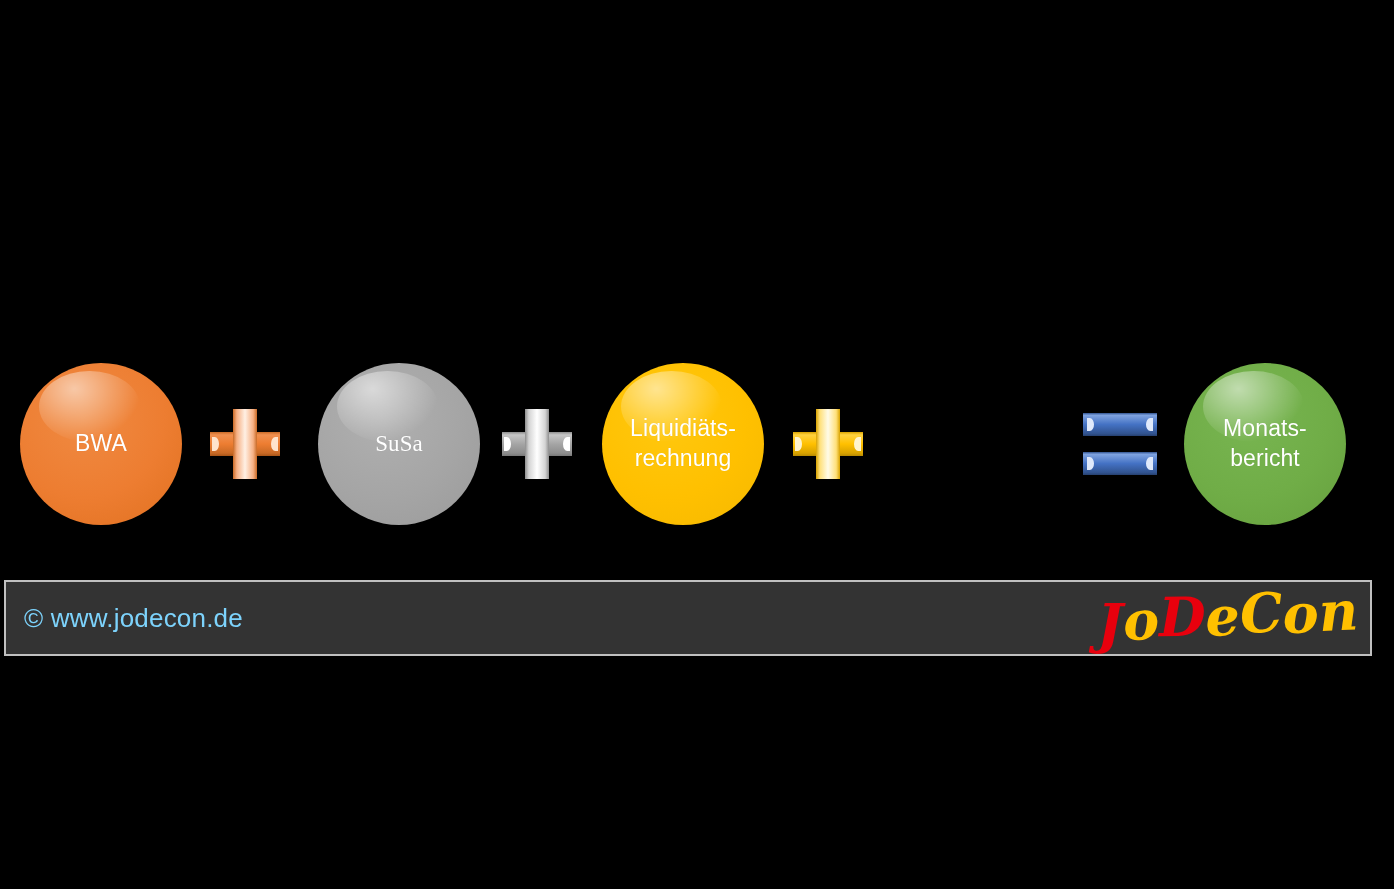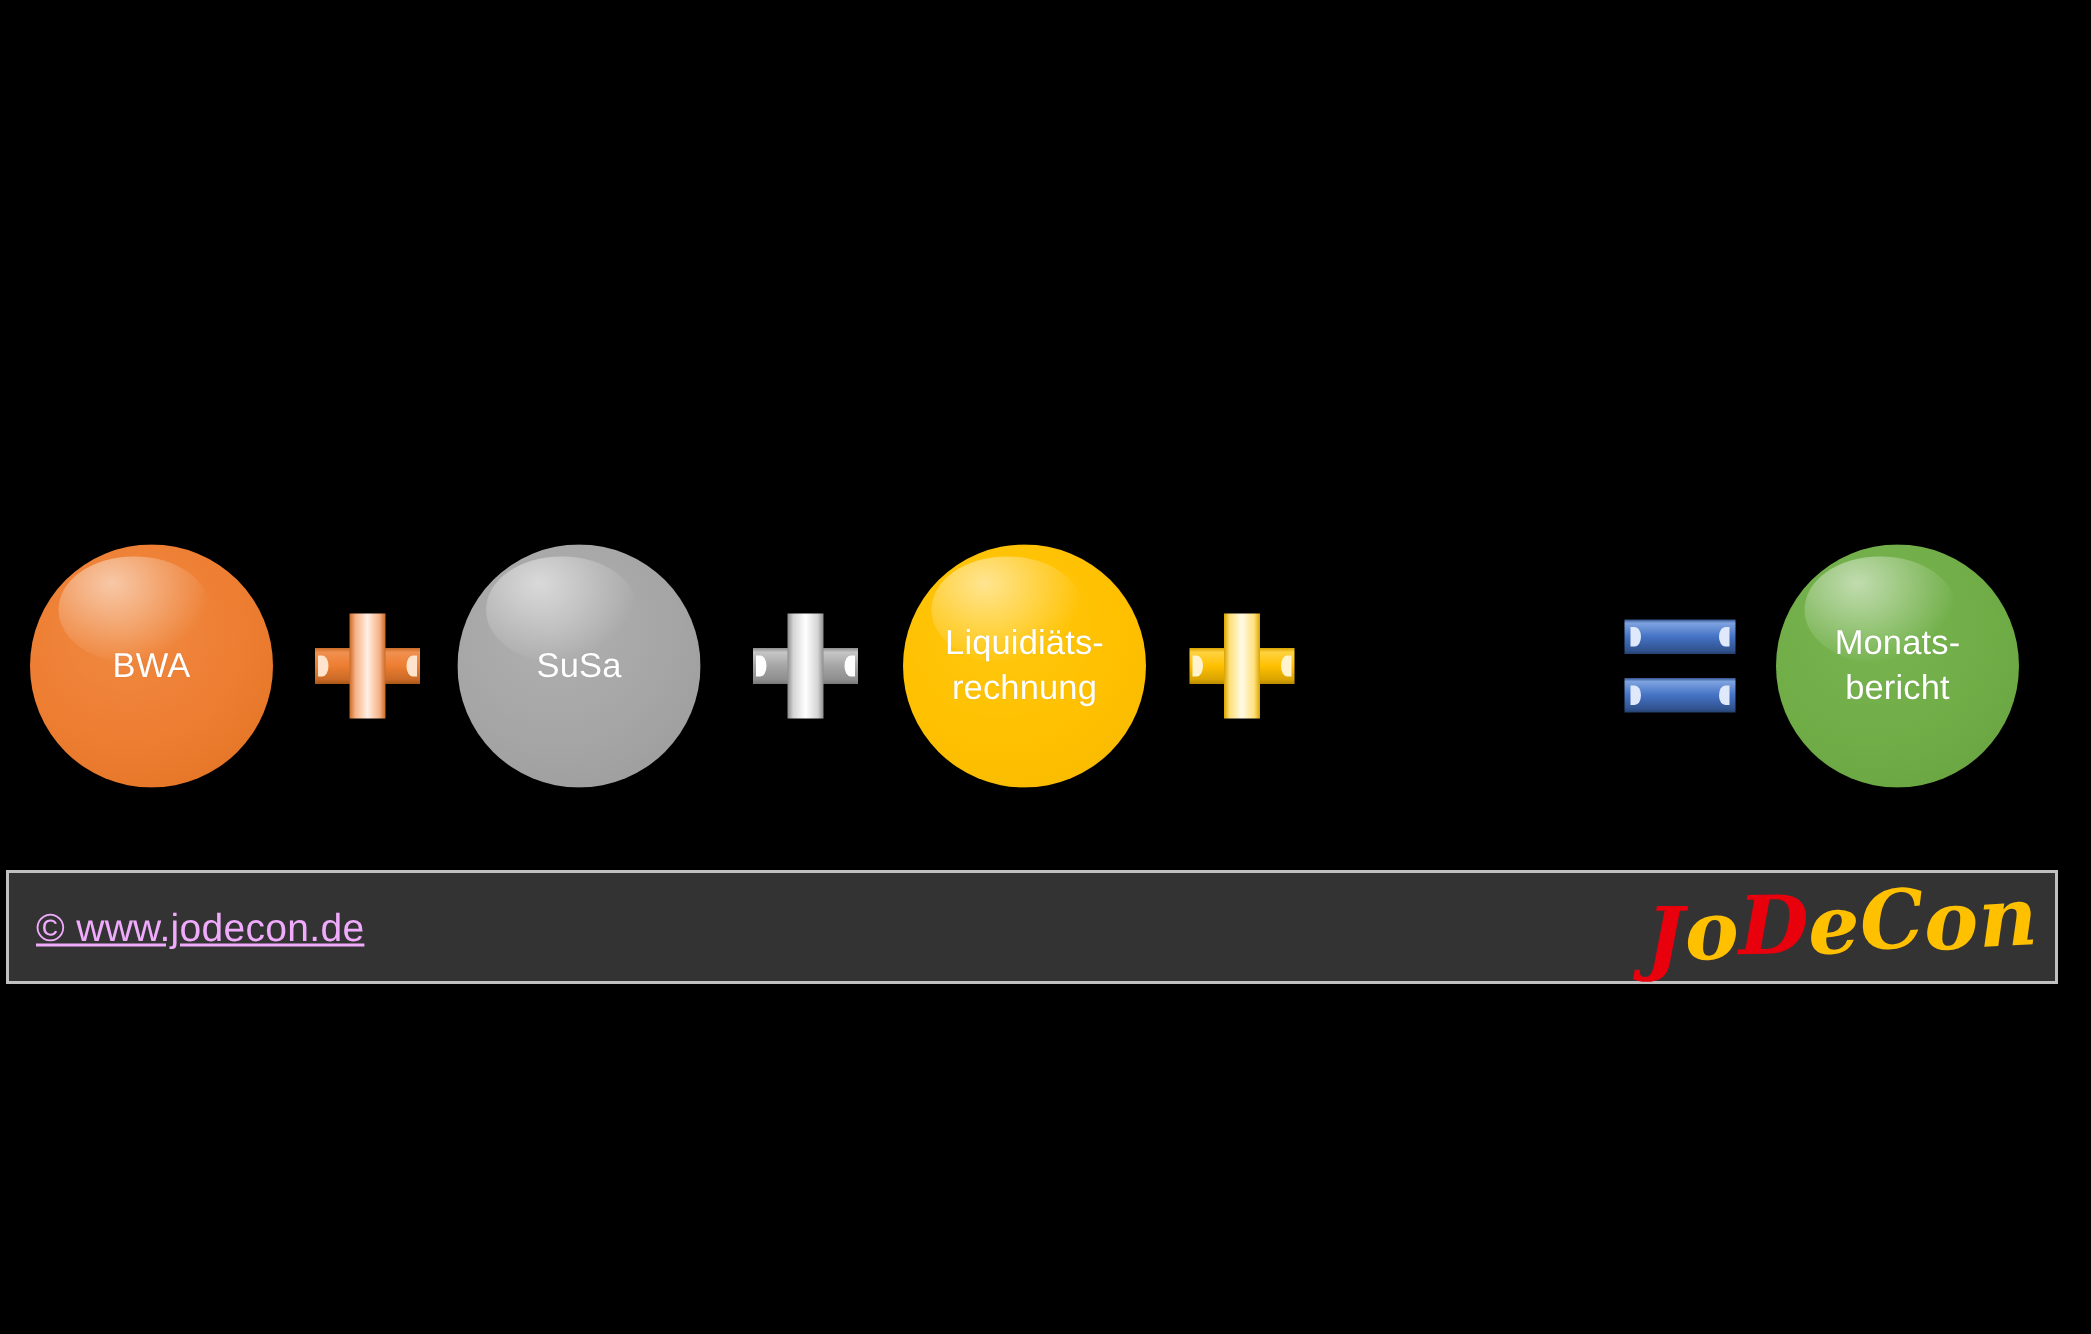--- a/index.html
+++ b/index.html
@@ -75,21 +75,21 @@
     height: 44%;
     border-radius: 50% 50% 50% 50%;
     background: radial-gradient(ellipse at 35% 25%,
         rgba(255,255,255,0.55) 0%,
         rgba(255,255,255,0.22) 42%,
         rgba(255,255,255,0.00) 72%);
     pointer-events: none;
   }
 
   .node-bwa    { left: 20px;   background: radial-gradient(circle at 38% 32%, #f1alpha 0%, #ed7d31 60%, #dd6c20 100%); background-color:#ed7d31; }
-  .node-susa   { left: 305px;  background-color:#a5a5a5; }
+  .node-susa   { left: 318px;  background-color:#a5a5a5;font-family:Liberation Serif, serif; }
   .node-liqui  { left: 602px;  background-color:#ffc000; }
   .node-person { left: 893px;  background-color:#4472c4; }
   .node-monat  { left: 1184px; background-color:#70ad47; }
 
   .node-bwa    { background-image: radial-gradient(circle at 40% 34%, #f08a42 0%, #ed7d31 55%, #e0701f 100%); }
   .node-susa   { background-image: radial-gradient(circle at 40% 34%, #b0b0b0 0%, #a5a5a5 55%, #9a9a9a 100%); }
   .node-liqui  { background-image: radial-gradient(circle at 40% 34%, #ffc80f 0%, #ffc000 55%, #f5b800 100%); }
   .node-person { background-image: radial-gradient(circle at 40% 34%, #4d7ccb 0%, #4472c4 55%, #3a67b6 100%); }
   .node-monat  { background-image: radial-gradient(circle at 40% 34%, #78b551 0%, #70ad47 55%, #66a03e 100%); }
 
@@ -192,26 +192,25 @@
     width: 1368px;
     height: 76px;
     background: #333333;
     border: 2px solid #c0c0c0;
     box-sizing: border-box;
     display: flex;
     align-items: center;
     justify-content: space-between;
   }
   #copyright-text {
-    color: #f0abfc;
+    color: #7dd3fc;
     font-size: 26px;
     padding-left: 18px;
     letter-spacing: 0.2px;
     white-space: nowrap;
-    text-decoration: underline;
   }
   #brand-logo {
     padding-right: 12px;
     font-family: "DejaVu Serif", serif;
     font-size: 54px;
     font-style: italic;
     font-weight: 700;
     line-height: 1;
     white-space: nowrap;
     transform: rotate(-2deg);

